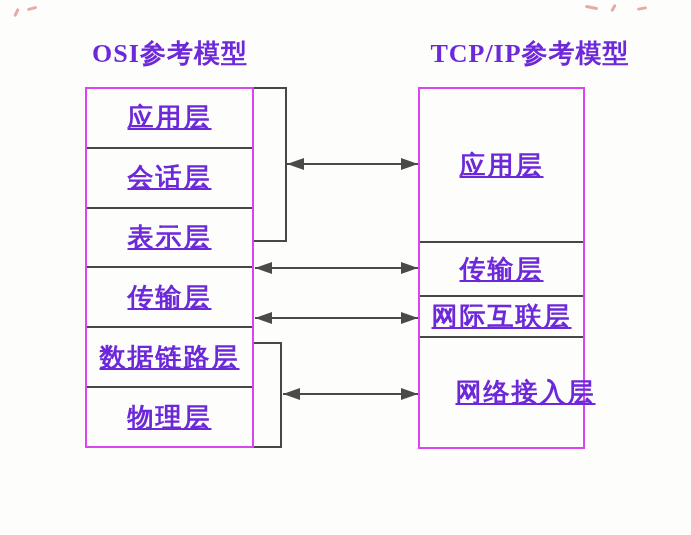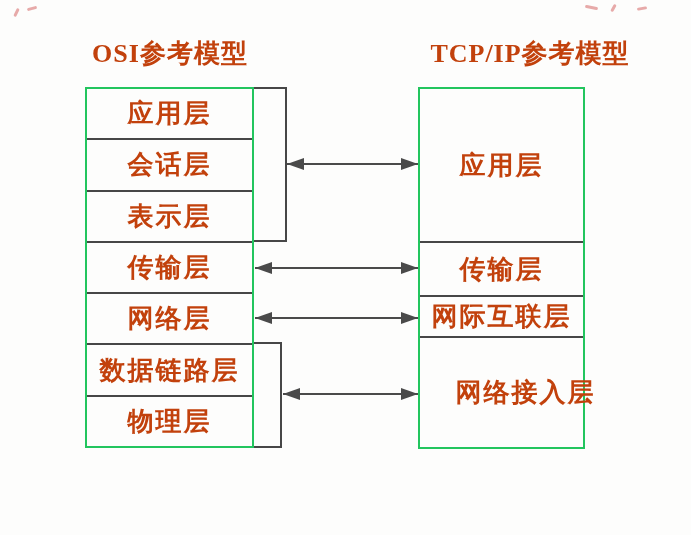--- a/index.html
+++ b/index.html
@@ -2,45 +2,46 @@
 <html><head>
 <meta charset="utf-8">
 <style>
   html, body { margin: 0; padding: 0; }
   .canvas {
     position: relative;
     width: 691px;
     height: 535px;
     background: #fdfdfc;
     font-family: "Liberation Serif", "DejaVu Serif", serif;
-    color: #c2410c;
+    color: #6d28d9;
     overflow: hidden;
   }
 
   
   .model-title {
     position: absolute;
     top: 36px;
     font-size: 26px;
     font-weight: 700;
     text-align: center;
     letter-spacing: 1px;
     white-space: nowrap;
   }
   .osi-title { left: 85px; width: 170px; }
   .tcp-title { left: 426px; width: 208px; }
 
   
   .stack {
     position: absolute;
     box-sizing: border-box;
-    border: 2px solid #22c55e;
+    border: 2px solid #d946ef;
     display: flex;
     flex-direction: column;
     background: transparent;
+    text-decoration: underline;
   }
   .osi-stack { left: 85px; top: 87px; width: 169px; height: 361px; }
   .tcp-stack { left: 418px; top: 87px; width: 167px; height: 362px; }
 
   .layer-row {
     box-sizing: border-box;
     border-bottom: 2px solid #474747;
     display: flex;
     align-items: center;
     justify-content: center;
@@ -137,23 +138,20 @@
     <div class="layer-row">
       <span>会话层</span>
     </div>
     <div class="layer-row">
       <span>表示层</span>
     </div>
     <div class="layer-row">
       <span>传输层</span>
     </div>
     <div class="layer-row">
-      <span>网络层</span>
-    </div>
-    <div class="layer-row">
       <span>数据链路层</span>
     </div>
     <div class="layer-row">
       <span>物理层</span>
     </div>
   </div>
 
   <div class="stack tcp-stack">
     <div class="layer-row tcp-row-0">
       <span>应用层</span>

